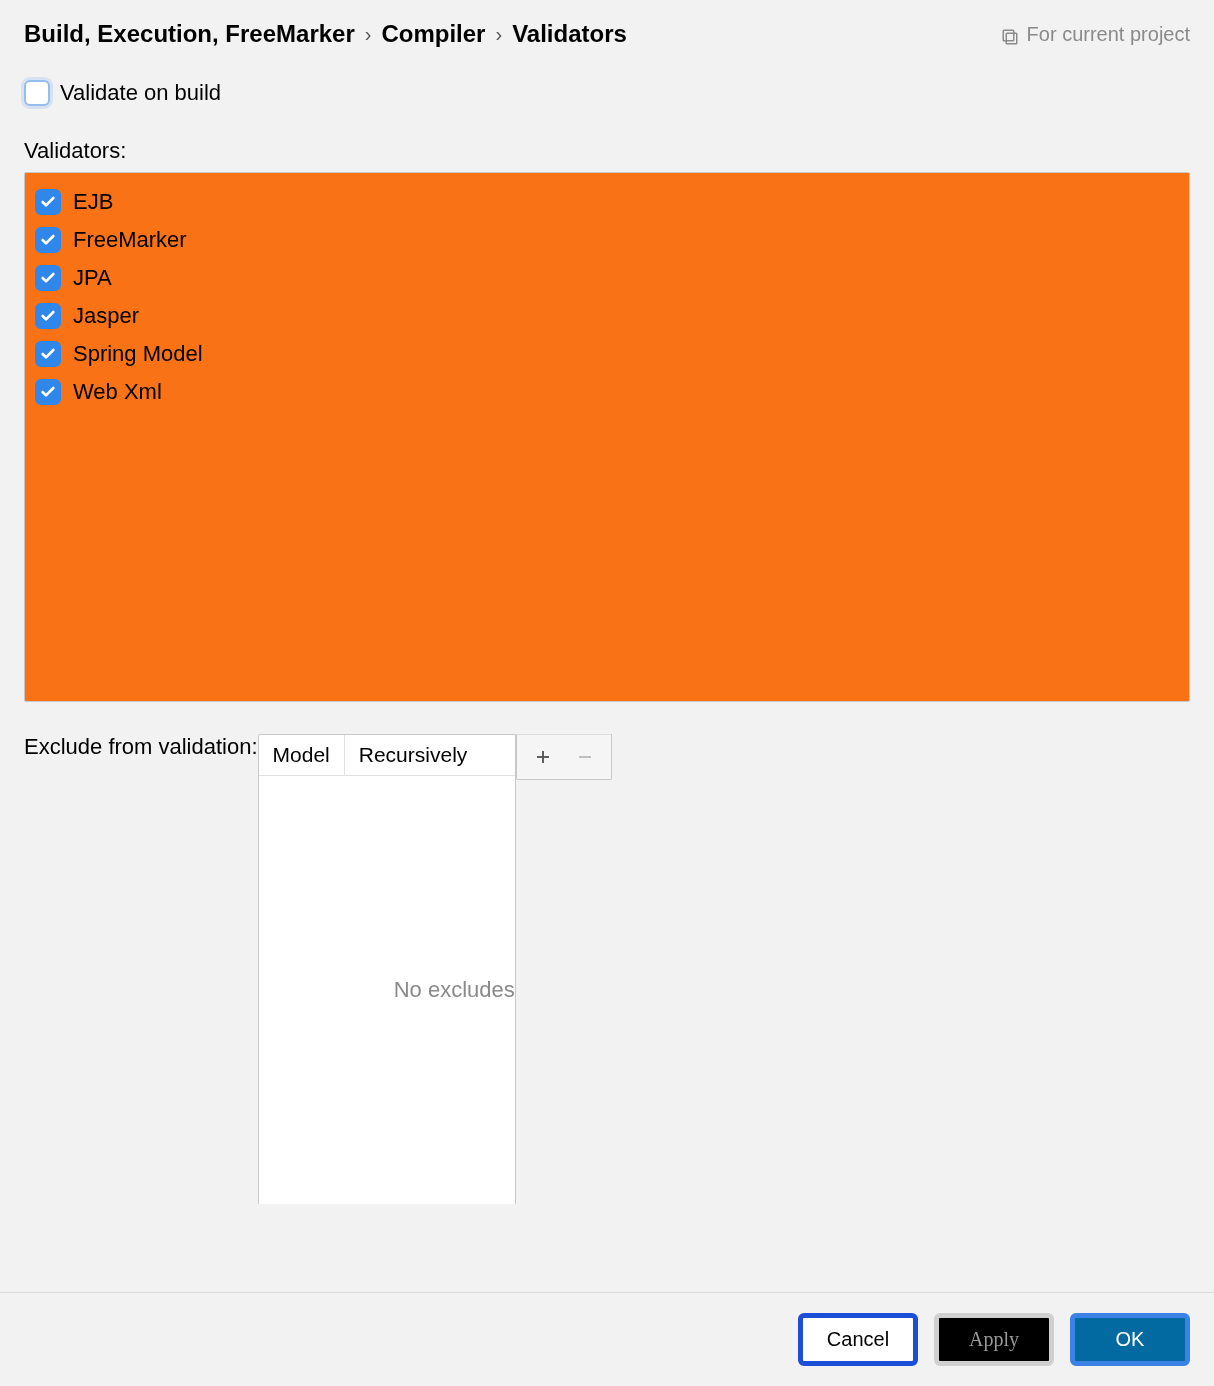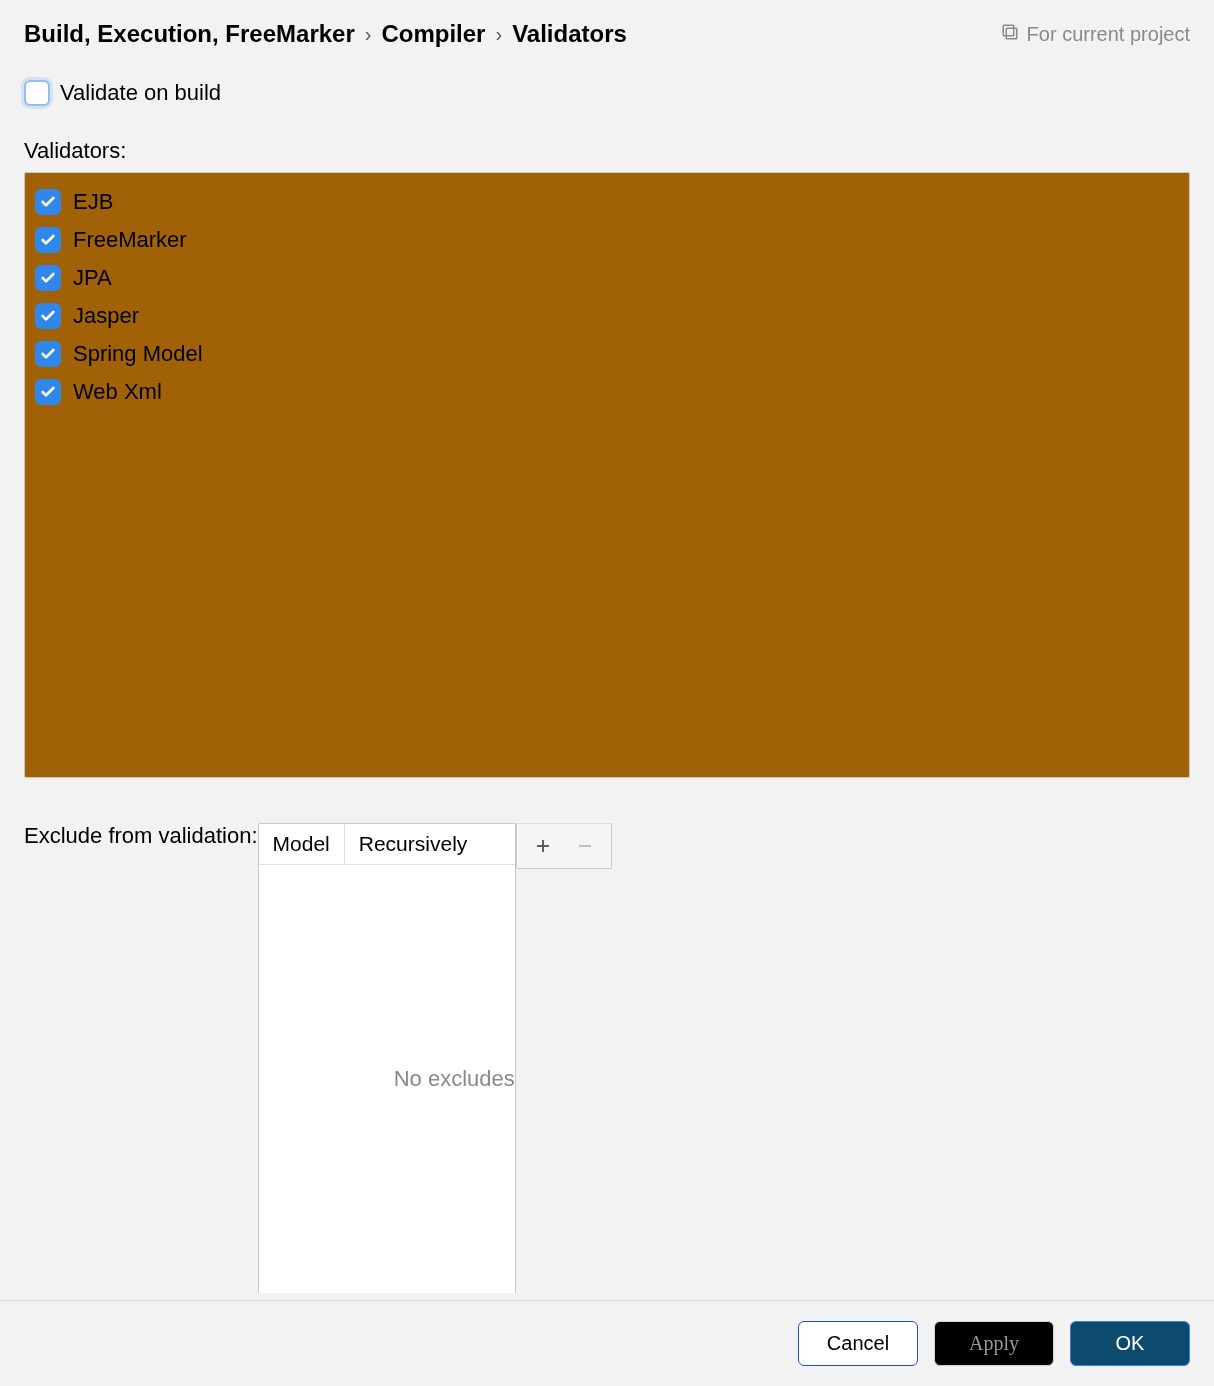--- a/index.html
+++ b/index.html
@@ -32,21 +32,21 @@
       font-weight: 700;
       color: #000;
     }
     .breadcrumb-sep {
       font-weight: 400;
       color: #555;
       font-size: 20px;
     }
     .scope-label {
       display: flex;
-      align-items: flex-start;
+      align-items: flex-end;
       gap: 8px;
       color: #8a8a8a;
       font-size: 20px;
     }
     .scope-icon {
       width: 18px;
       height: 18px;
       display: inline-flex;
     }
     .checkbox {
@@ -83,26 +83,26 @@
       align-items: center;
       gap: 10px;
       font-size: 22px;
       margin-bottom: 32px;
     }
     .section-label {
       font-size: 22px;
       margin-bottom: 8px;
     }
     .validators-box {
-      background: #a16207;
+      background: #f97316;
       border: 1px solid #c8c8c8;
       border-radius: 2px;
-      height: 606px;
+      height: 530px;
       padding: 10px 8px;
-      margin-bottom: 45px;
+      margin-bottom: 32px;
       overflow: auto;
     }
     .validator-item {
       display: flex;
       align-items: center;
       gap: 12px;
       padding: 6px 2px;
       font-size: 22px;
       cursor: default;
     }
@@ -177,33 +177,33 @@
       justify-content: flex-end;
       gap: 16px;
       margin-left: -24px;
       margin-right: -24px;
       padding-right: 24px;
     }
     .btn {
       font-size: 20px;
       padding: 10px 12px;
       border-radius: 6px;
-      border: 1px solid #1d4ed8;
+      border: 5px solid #1d4ed8;
       background: #fff;
       cursor: pointer;
       min-width: 120px;
     }
     .btn.apply {
       color: #9a9a9a;
       border-color: #d0d0d0;
       background: #000000;
       font-family: Liberation Serif, serif;
     }
     .btn.ok {
-      background: #0c4a6e;
+      background: #0369a1;
       border-color: #3b82e6;
       color: #fff;
     }
   </style>
 </head>
 <body>
 
 <div class="header-row">
   <div class="breadcrumb">
     <span>Build, Execution, FreeMarker</span>

